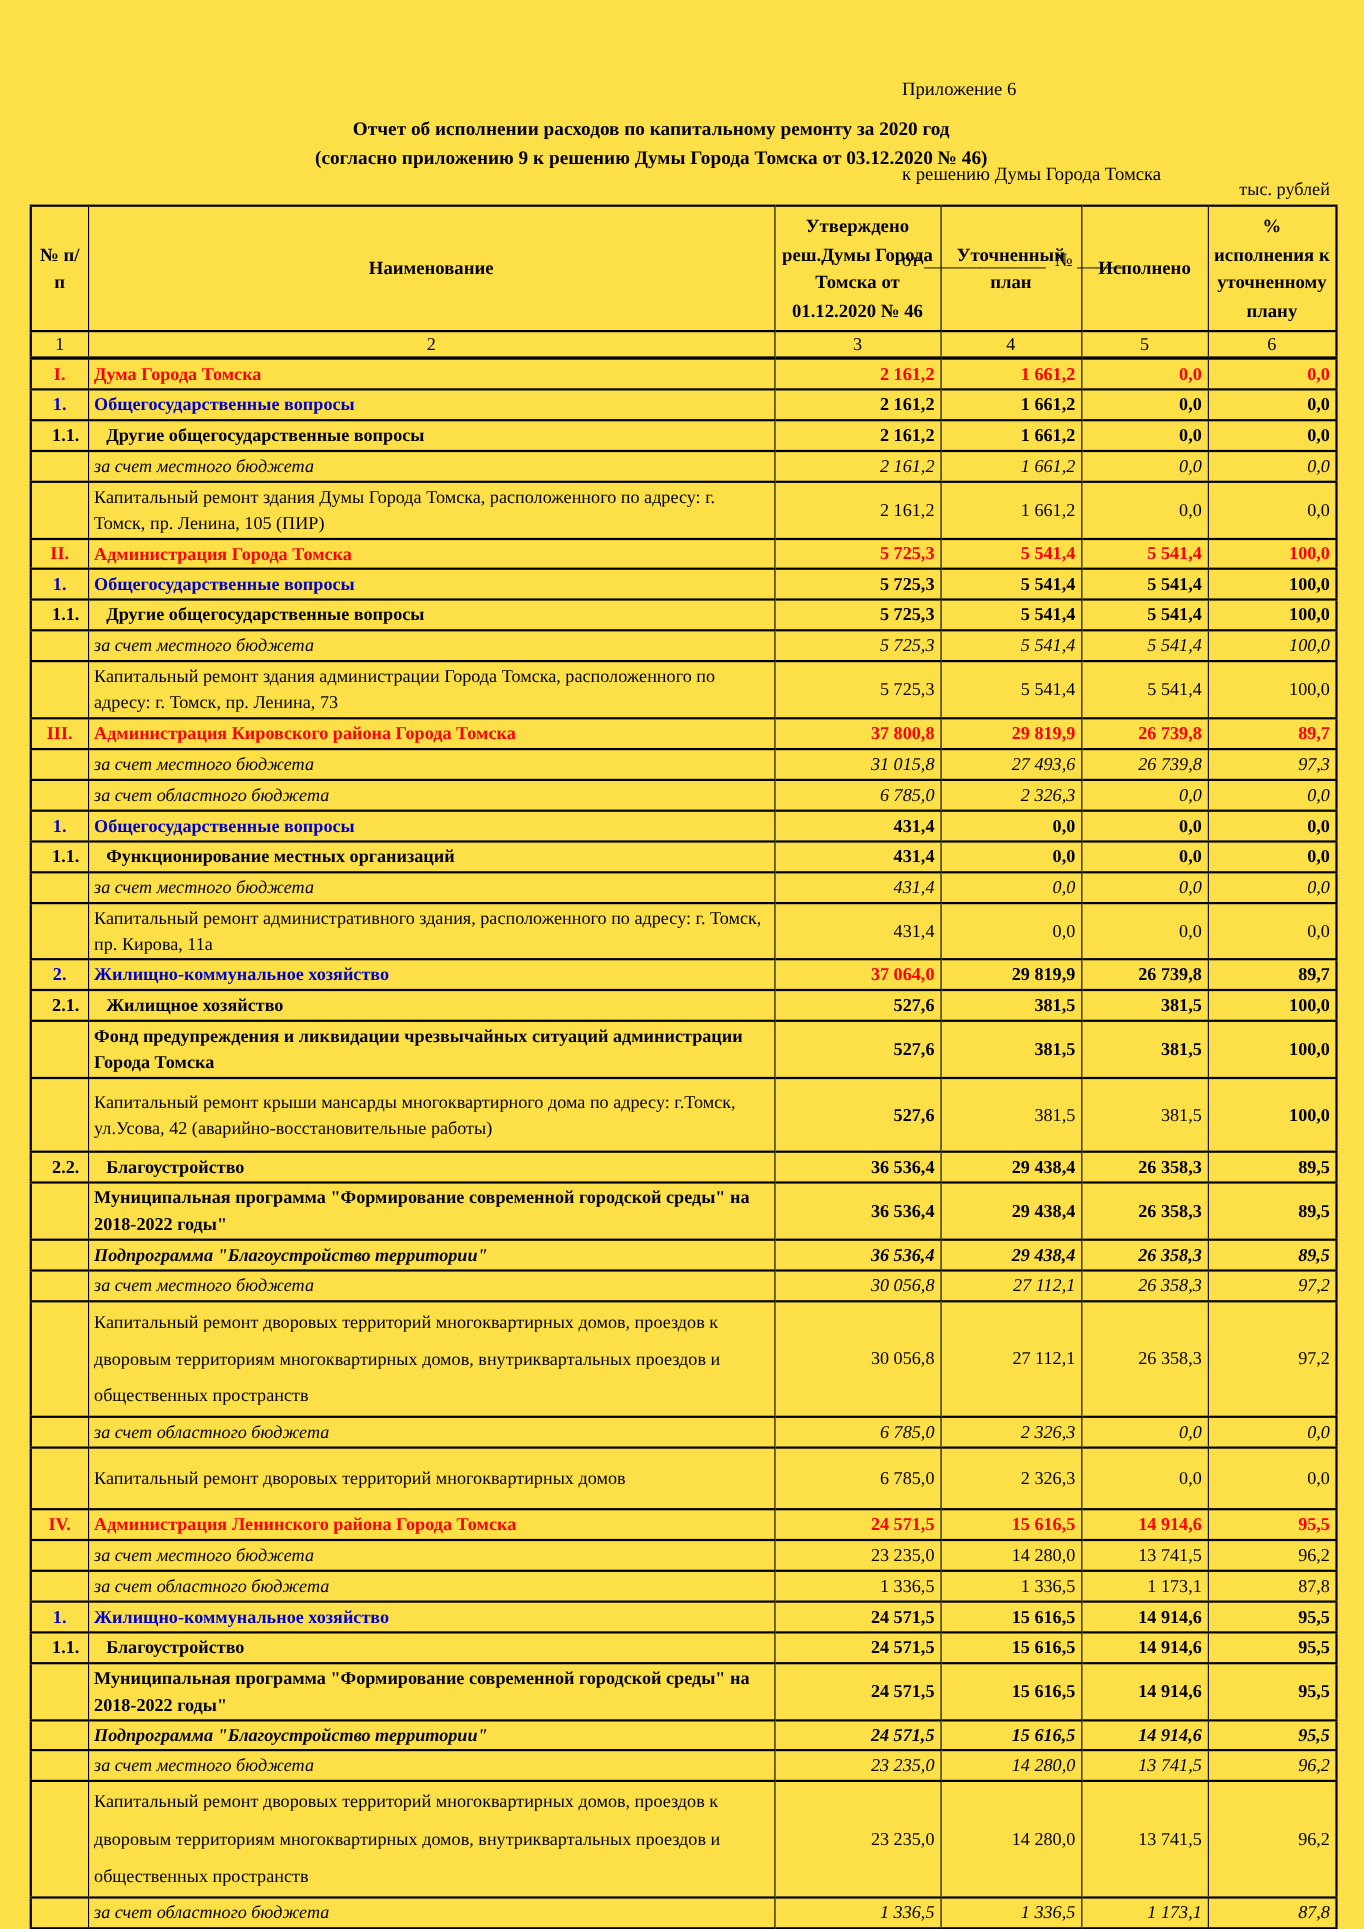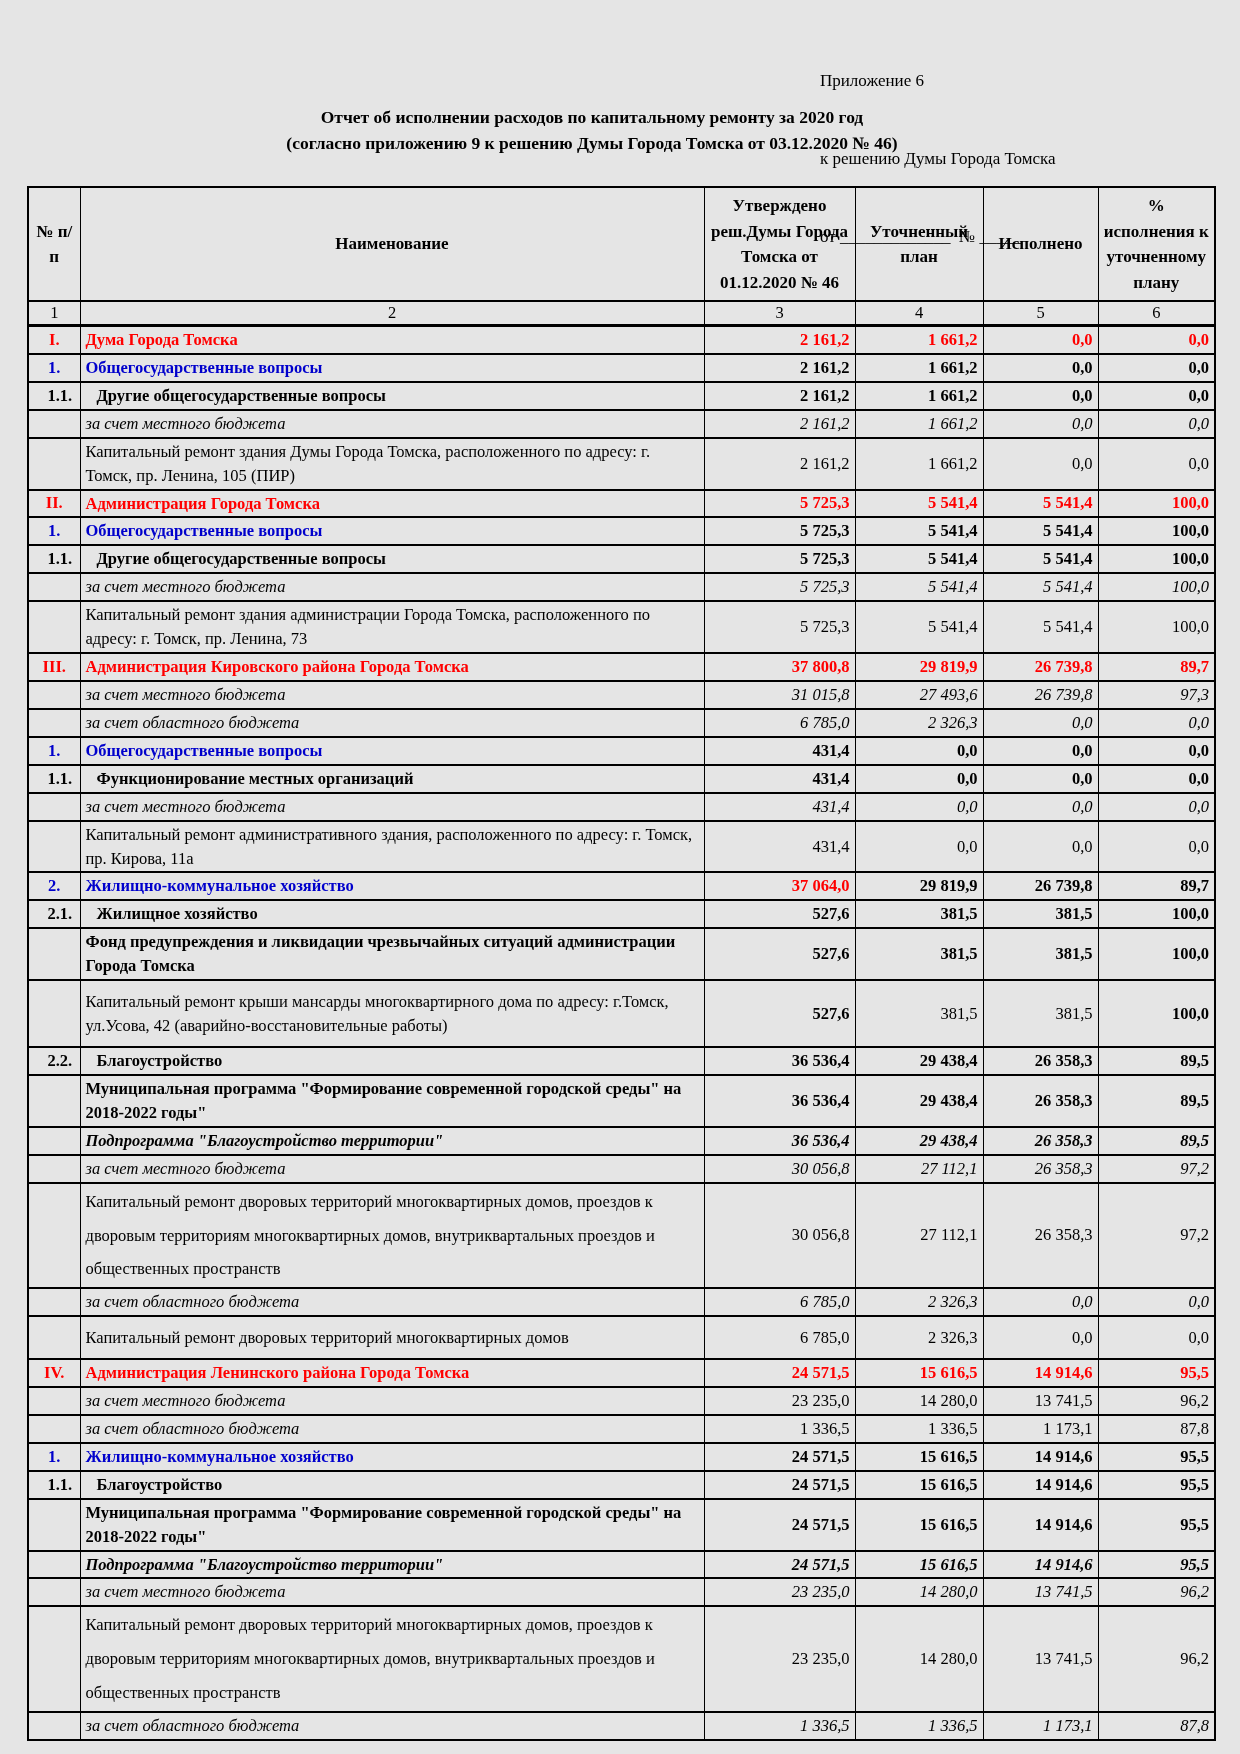--- a/index.html
+++ b/index.html
@@ -1,16 +1,16 @@
 <!DOCTYPE html>
 <html lang="ru"><head>
 <meta charset="utf-8">
 <style>
   html,body{margin:0;padding:0;background:#fff;}
-  .page{position:relative;width:1240px;height:1754px;background:#e5e5e5;color:#000;
+  .page{position:relative;width:1240px;height:1754px;background:#fde047;color:#000;
         font-family:"Liberation Serif","DejaVu Serif",serif;overflow:hidden;}
   .appendix{position:absolute;left:820px;top:16px;font-size:17px;line-height:26px;white-space:pre;}
   .title-block{position:absolute;top:104px;left:0;width:1120px;text-align:center;
                font-weight:bold;font-size:17.5px;line-height:26px;padding-left:32px;}
   .units{position:absolute;top:162px;left:27px;width:1182px;text-align:right;font-size:16.5px;}
   table.report{position:absolute;top:186px;left:27px;width:1187px;border-collapse:collapse;
                table-layout:fixed;font-size:16.5px;border:2px solid #000;}
   table.report td,table.report th{border-left:1px solid #000;border-right:1px solid #000;
                border-top:2px solid #000;border-bottom:2px solid #000;
                padding:1px 5px;overflow:hidden;vertical-align:middle;}
@@ -46,20 +46,21 @@
     <div>Приложение 6</div>
     <div>к решению Думы Города Томска</div>
     <div>от _____________  № _____</div>
   </div>
 
   <div class="title-block">
     <div>Отчет об исполнении расходов по капитальному ремонту за 2020 год</div>
     <div>(согласно приложению 9 к решению Думы Города Томска от 03.12.2020 № 46)</div>
   </div>
 
+  <div class="units">тыс. рублей</div>
 
   <table class="report">
     <colgroup>
       <col style="width:52px">
         <col style="width:624px">
         <col style="width:151px">
       <col style="width:128px">
         <col style="width:115px">
         <col style="width:117px">
     </colgroup>
@@ -291,21 +292,21 @@
           <td class="c-val">97,2</td>
         </tr>
         <tr class="bud" style="height: 23px;">
           <td class="c-num"></td>
           <td class="c-name">за счет областного бюджета</td>
           <td class="c-val">6 785,0</td>
           <td class="c-val">2 326,3</td>
           <td class="c-val">0,0</td>
           <td class="c-val">0,0</td>
         </tr>
-        <tr class="det" style="height: 43px;">
+        <tr class="det" style="height: 56px;">
           <td class="c-num"></td>
           <td class="c-name">Капитальный ремонт дворовых территорий многоквартирных домов</td>
           <td class="c-val">6 785,0</td>
           <td class="c-val">2 326,3</td>
           <td class="c-val">0,0</td>
           <td class="c-val">0,0</td>
         </tr>
         <tr class="sec" style="height: 24px; margin-left: 10px;">
           <td class="c-num">IV.</td>
           <td class="c-name">Администрация Ленинского района Города Томска</td>

